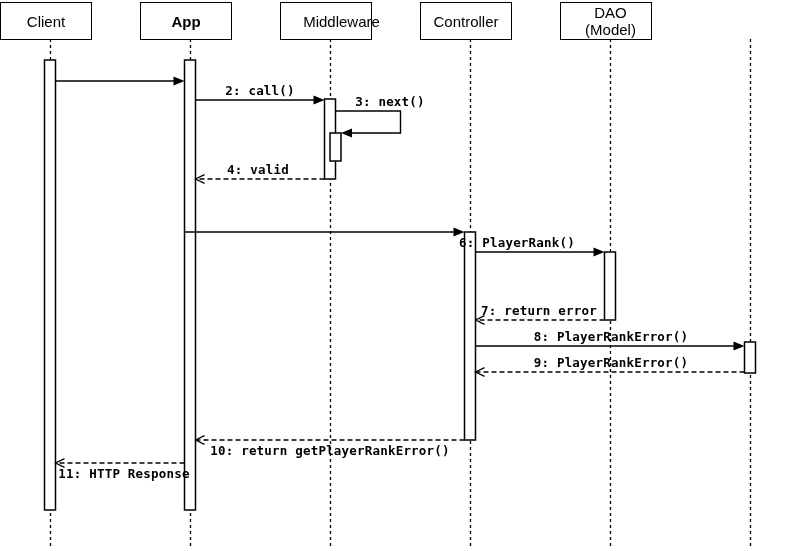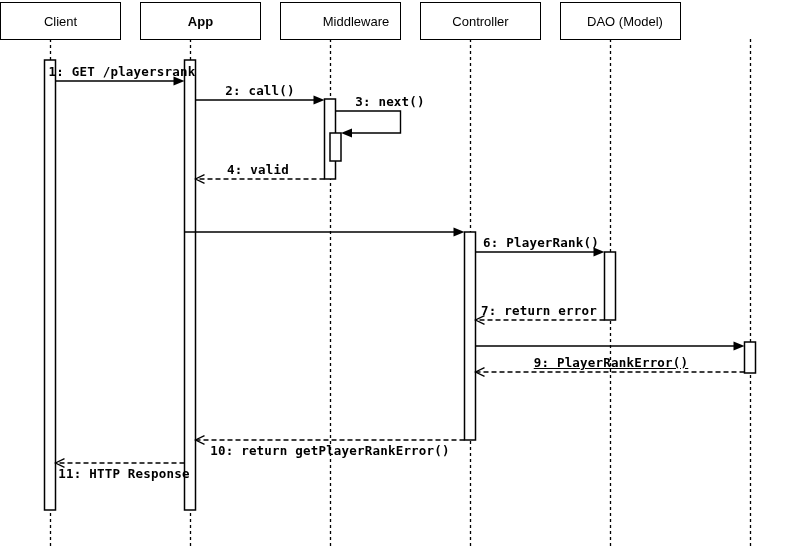--- a/index.html
+++ b/index.html
@@ -8,29 +8,29 @@
     width: 801px;
     height: 551px;
     background: #ffffff;
     font-family: "Liberation Sans", sans-serif;
     overflow: hidden;
   }
   svg.layer { position: absolute; left: 0; top: 0; }
   .participant {
     position: absolute;
     top: 2px;
-    width: 121px;
+    width: 92px;
     height: 38px;
     box-sizing: border-box;
     background: #ffffff;
     border: 1.5px solid #000000;
     display: flex;
     align-items: center;
     justify-content: center;
-    font-size: 13px;
+    font-size: 15px;
     color: #000000;
     text-align: center;
   }
   .msg-label {
     position: absolute;
     transform: translateX(-50%);
     white-space: nowrap;
     font-family: "DejaVu Sans Mono", monospace;
     font-weight: bold;
     font-size: 12.5px;
@@ -106,23 +106,23 @@
   <div class="participant" style="left:280px;padding-left:31px;">
       <span>Middleware</span>
     </div>
   <div class="participant" style="left:420px;">
       <span>Controller</span>
     </div>
   <div class="participant" style="left:560px;padding-left:9px;">
       <span>DAO (Model)</span>
     </div>
 
-  <div class="msg-label" style="left:122px; top:64px;">1: GET /playersrank</div>
   <div class="msg-label" style="left:260px; top:83px;">2: call()</div>
   <div class="msg-label" style="left:390px; top:94px;">3: next()</div>
   <div class="msg-label" style="left:258px; top:162px;">4: valid</div>
-  <div class="msg-label" style="left:541px; top:235px;">6: PlayerRank()</div>
+  <div class="msg-label" style="left:517px; top:235px;">6: PlayerRank()</div>
   <div class="msg-label" style="left:539px; top:303px;">7: return error</div>
-  <div class="msg-label" style="left:611px; top:355px;text-decoration:underline;">9: PlayerRankError()</div>
+  <div class="msg-label" style="left:611px; top:329px;">8: PlayerRankError()</div>
+  <div class="msg-label" style="left:611px; top:355px;">9: PlayerRankError()</div>
   <div class="msg-label" style="left:330px; top:443px;">10: return getPlayerRankError()</div>
   <div class="msg-label" style="left:124px; top:466px;">11: HTTP Response</div>
 
 </div>
 
 </body></html>

